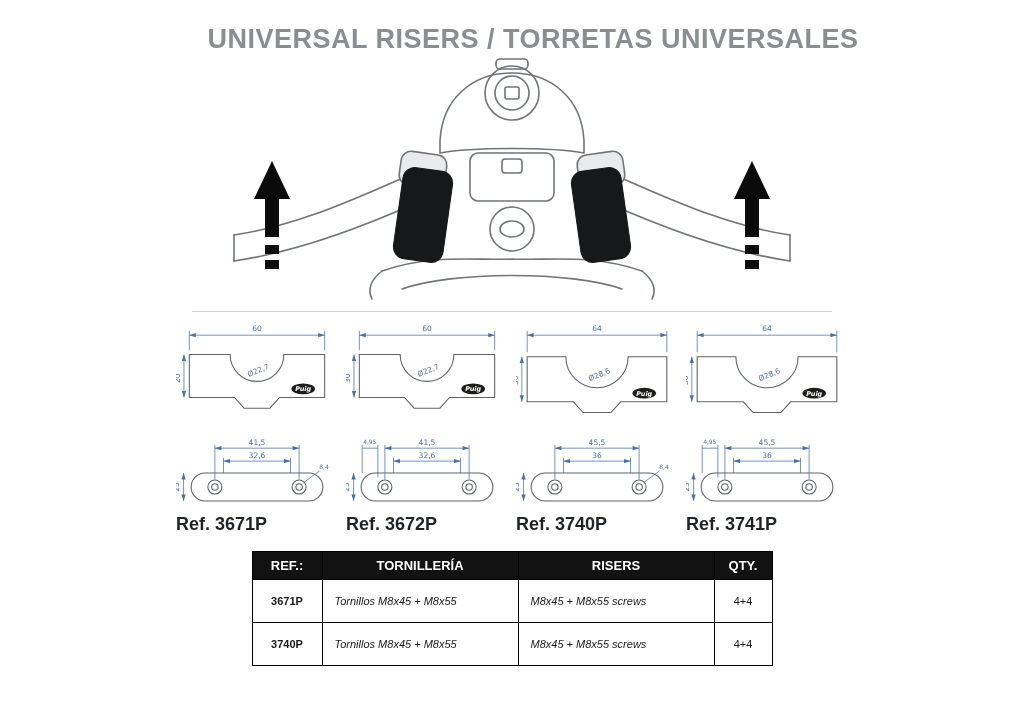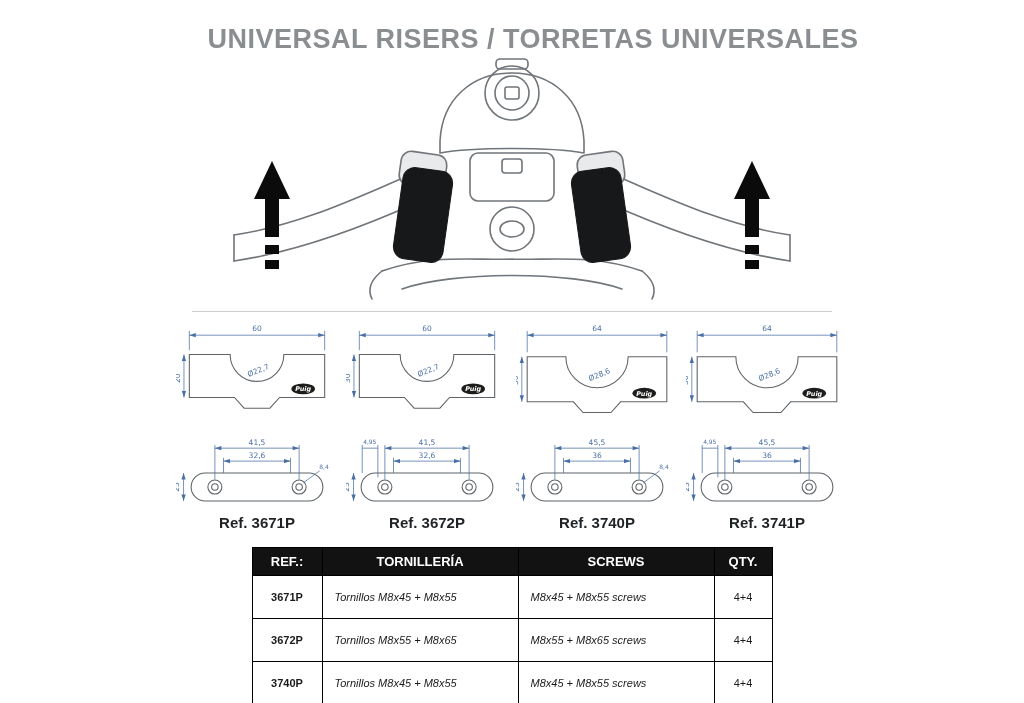--- a/index.html
+++ b/index.html
@@ -22,21 +22,21 @@
   svg.riser-svg{width:162px;height:116px;display:block;}
   svg.base-svg{width:162px;height:78px;display:block;}
   .outline{fill:#ffffff;stroke:var(--outline-color);stroke-width:1;}
   circle.outline{fill:#ffffff;}
   .dim line{stroke:var(--dim-color);stroke-width:.7;}
   .arr{fill:var(--dim-color);}
   .dim-text{fill:var(--dim-color);font-size:7px;font-family:"DejaVu Sans",sans-serif;}
   .dim-text.small{font-size:5.5px;}
   .logo-bg{fill:#1d1d1b;}
   .logo-text{fill:#ffffff;font-size:6px;font-style:italic;font-weight:bold;font-family:"DejaVu Sans",sans-serif;}
-  .ref-label{text-align:center;font-weight:bold;font-size:15px;color:#1f2326;margin-top:2px;}
+  .ref-label{font-weight:bold;font-size:18px;color:#1f2326;margin-top:2px;}
   .parts-table{margin:16px auto 18px;border-collapse:collapse;}
   .parts-table th{background:var(--table-header-bg);color:#fff;font-size:13px;font-weight:bold;padding:6px 8px;border:1px solid #000;text-align:center;}
   .parts-table td{border:1px solid #000;font-size:11px;padding:15px 8px;text-align:center;color:#1a1a1a;}
   td.ref-cell{font-weight:bold;}
   td.text-cell{text-align:left;padding-left:12px;font-style:italic;}
 </style>
 </head>
 <body>
 
 <div class="title">UNIVERSAL RISERS / TORRETAS UNIVERSALES</div>
@@ -295,37 +295,31 @@
   <colgroup>
       <col style="width:70px">
       <col style="width:196px">
       <col style="width:196px">
       <col style="width:58px">
     </colgroup>
   <thead>
     <tr>
       <th>REF.:</th>
       <th>TORNILLERÍA</th>
-      <th>SCREWS</th>
+      <th>RISERS</th>
       <th>QTY.</th>
     </tr>
   </thead>
   <tbody>
     <tr>
       <td class="ref-cell">3671P</td>
       <td class="text-cell">Tornillos M8x45 + M8x55</td>
       <td class="text-cell">M8x45 + M8x55 screws</td>
       <td>4+4</td>
     </tr>
     <tr>
-      <td class="ref-cell">3672P</td>
-      <td class="text-cell">Tornillos M8x55 + M8x65</td>
-      <td class="text-cell">M8x55 + M8x65 screws</td>
-      <td>4+4</td>
-    </tr>
-    <tr>
       <td class="ref-cell">3740P</td>
       <td class="text-cell">Tornillos M8x45 + M8x55</td>
       <td class="text-cell">M8x45 + M8x55 screws</td>
       <td>4+4</td>
     </tr>
   </tbody>
 </table>
 
 </body></html>

